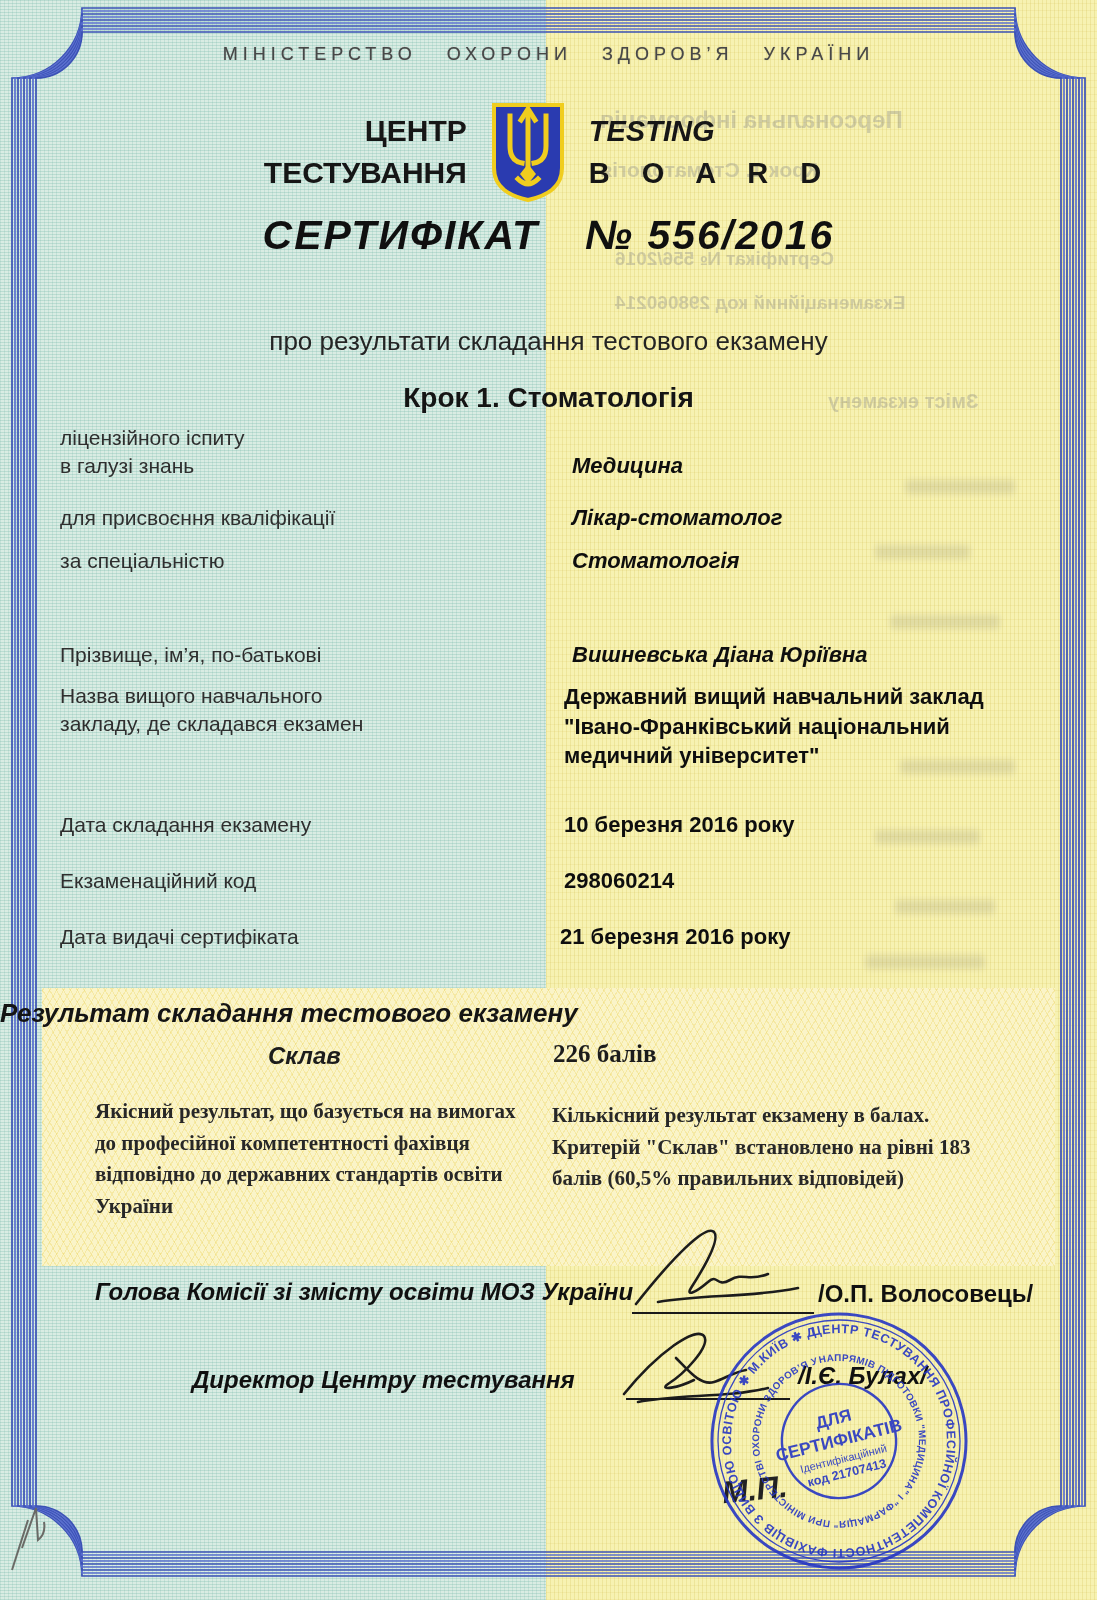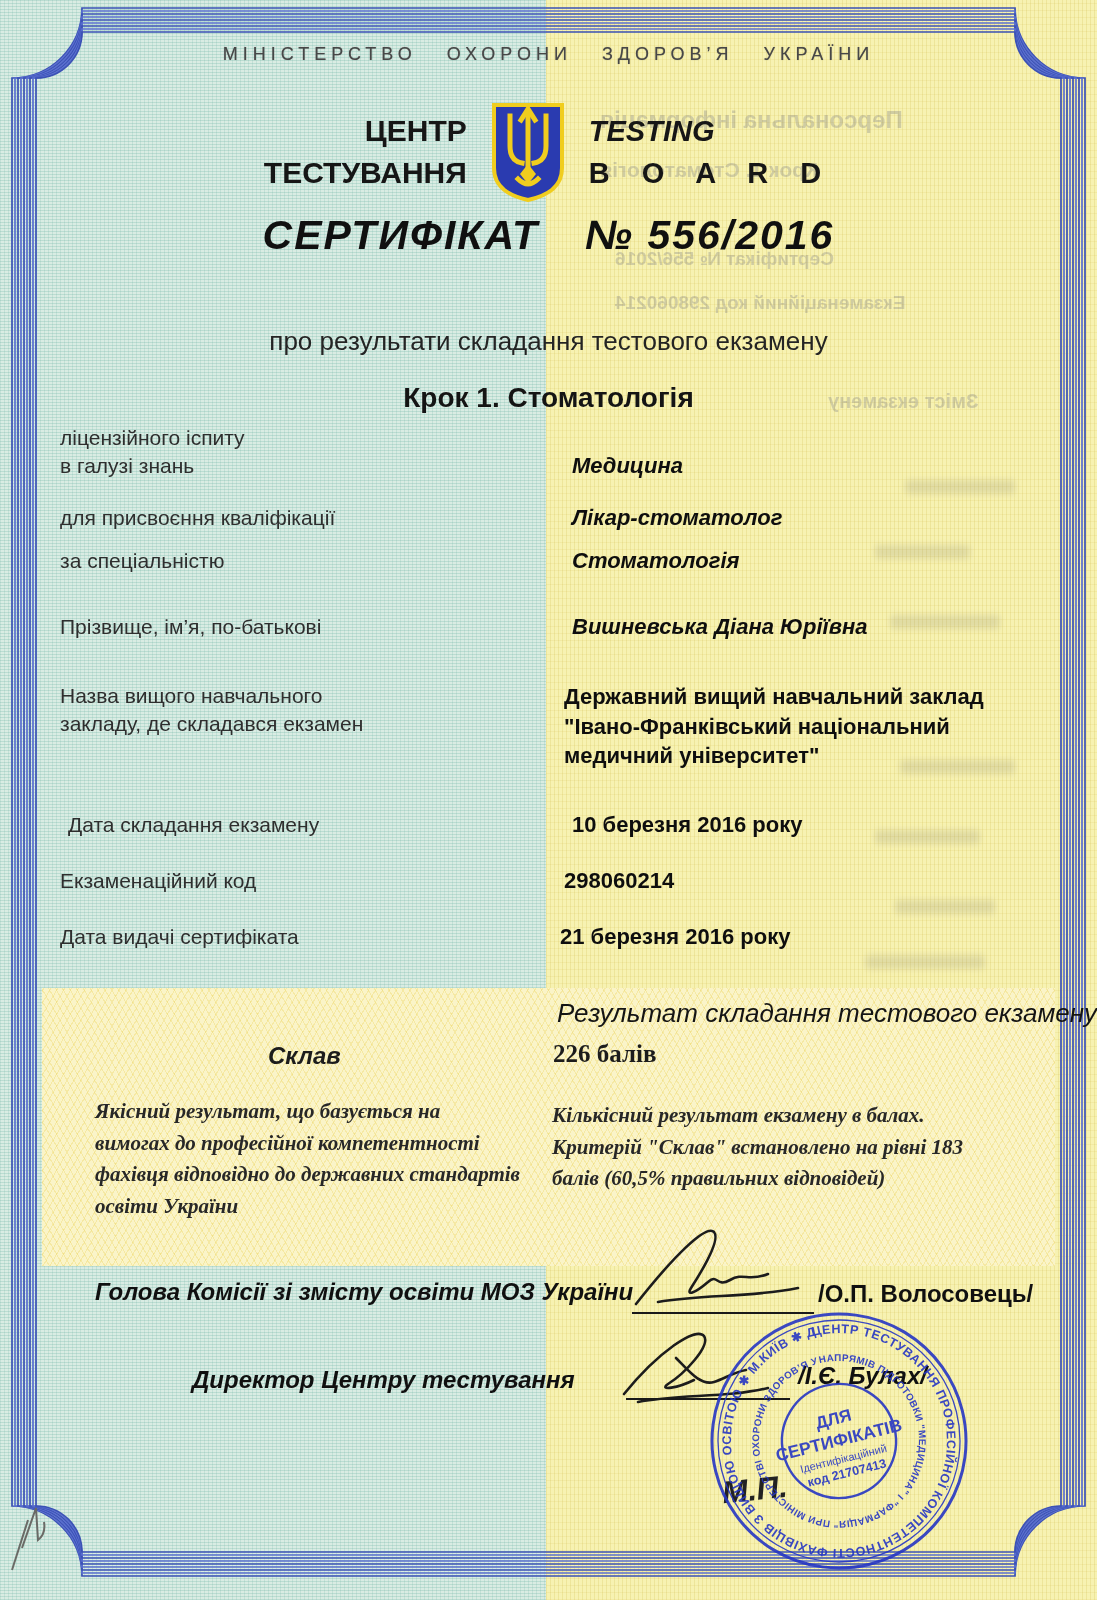--- a/index.html
+++ b/index.html
@@ -36,26 +36,26 @@
   .subtitle{position:absolute;left:0;top:326px;width:100%;text-align:center;font-size:26px;color:#242424;}
   .exam-name{position:absolute;left:0;top:382px;width:100%;text-align:center;
     font-weight:bold;font-size:28px;color:#141414;}
   .row{position:absolute;left:60px;width:980px;display:flex;gap:24px;}
   .row .lbl{width:480px;text-align:left;font-size:21px;color:#2e2e2e;
     white-space:pre-line;line-height:1.35;}
   .row .val{flex:1;font-weight:bold;font-size:22px;color:#0e0e0e;
     white-space:pre-line;line-height:1.35;}
   .row .val.it{font-style:italic;padding-left:8px;}
   .r-end{align-items:flex-end;} .r-center{align-items:center;} .r-start{align-items:flex-start;}
-  .band-head{position:absolute;left:0;top:998px;width:100%;text-align:right;
-    font-weight:normal;font-style:italic;font-size:26px;color:#141414;}
+  .band-head{position:absolute;left:0;top:998px;width:100%;text-align:left;
+    font-weight:bold;font-style:italic;font-size:26px;color:#141414;}
   .grade{position:absolute;left:268px;top:1042px;font-weight:bold;font-style:italic;font-size:24px;}
   .score{position:absolute;left:553px;top:1040px;font-family:"Liberation Serif",serif;
     font-weight:bold;font-size:25px;}
-  .para{position:absolute;font-family:"Liberation Serif",serif;font-weight:bold;font-style:italic;
+  .para{position:absolute;font-family:"Liberation Serif",serif;font-weight:bold;
     font-size:21px;line-height:1.5;color:#272727;}
   .para.p-left{left:95px;top:1096px;width:425px;}
   .para.p-right{left:552px;top:1100px;width:445px;}
   .sig-role{position:absolute;font-weight:bold;font-style:italic;font-size:24px;color:#101010;}
   .sig-name{position:absolute;font-weight:bold;font-size:24px;color:#101010;}
   .sig-name.it{font-style:italic;}
   .sig-line{position:absolute;height:0;border-bottom:2px solid #1a1a1a;}
   .mp{position:absolute;left:722px;top:1472px;font-weight:bold;font-style:italic;
     font-size:31px;transform:rotate(-6deg);color:#222;}
   .stamp{position:absolute;left:700px;top:1302px;width:278px;height:278px;
@@ -137,32 +137,32 @@
     <div class="val it">Медицина</div>
   </div>
   <div class="row r-center" style="top:503px;">
     <div class="lbl">для присвоєння кваліфікації</div>
     <div class="val it">Лікар-стоматолог</div>
   </div>
   <div class="row r-center" style="top:546px;">
     <div class="lbl">за спеціальністю</div>
     <div class="val it">Стоматологія</div>
   </div>
-  <div class="row r-center" style="top:612px;">
+  <div class="row r-center" style="top:640px;">
     <div class="lbl">Прізвище, ім’я, по-батькові</div>
     <div class="val it">Вишневська Діана Юріївна</div>
   </div>
   <div class="row r-start" style="top:682px;">
     <div class="lbl">Назва вищого навчального
 закладу, де складався екзамен</div>
     <div class="val">Державний вищий навчальний заклад
 "Івано-Франківський національний
 медичний університет"</div>
   </div>
-  <div class="row r-center" style="top:810px;margin-left:8px;">
+  <div class="row r-center" style="top:810px;">
     <div class="lbl">Дата складання екзамену</div>
     <div class="val">10 березня 2016 року</div>
   </div>
   <div class="row r-center" style="top:866px;">
     <div class="lbl">Екзаменаційний код</div>
     <div class="val">298060214</div>
   </div>
   <div class="row r-center" style="top:922px;gap:20px;">
     <div class="lbl">Дата видачі сертифіката</div>
     <div class="val">21 березня 2016 року</div>

